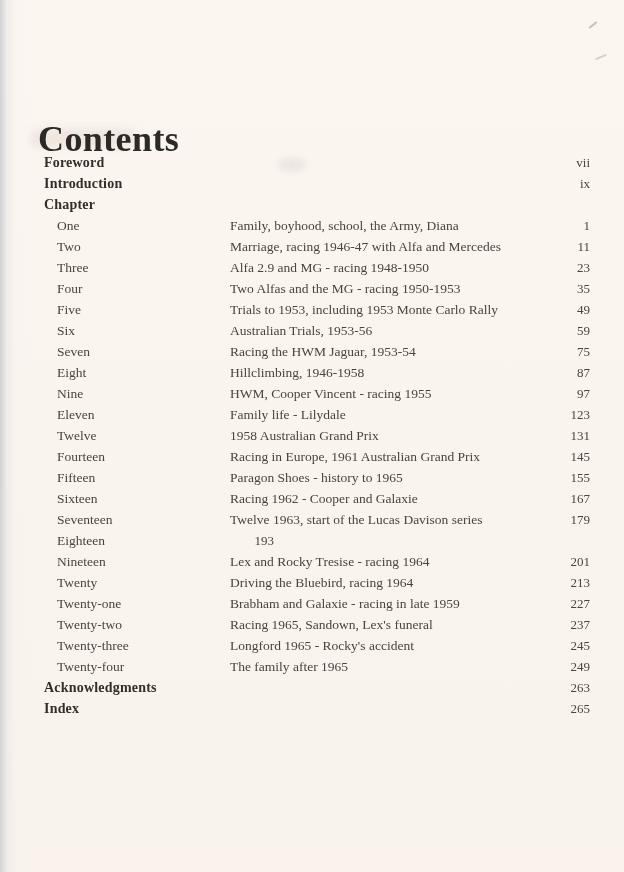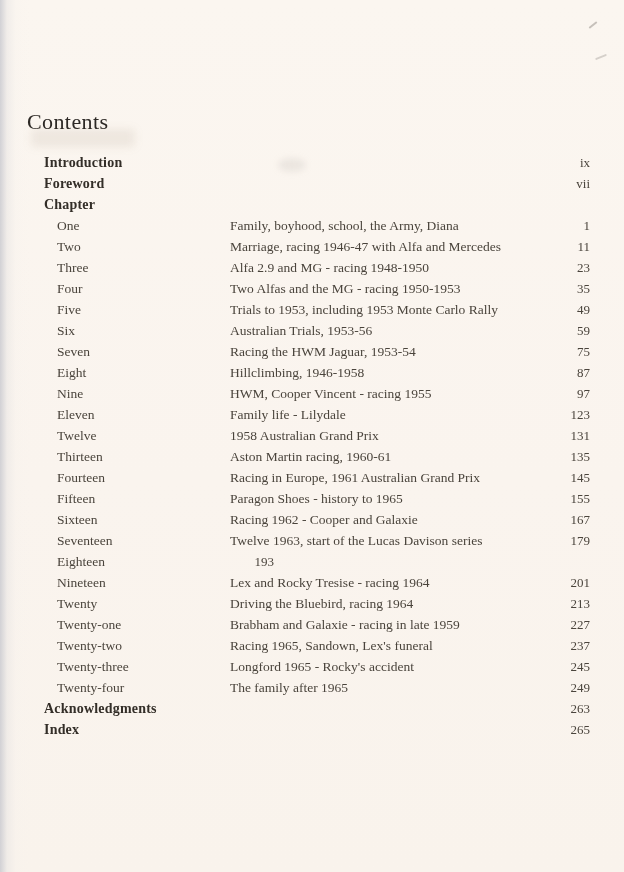--- a/index.html
+++ b/index.html
@@ -26,24 +26,24 @@
     inset: 0;
     background: linear-gradient(90deg,
       rgba(205,205,210,0.9) 0px,
       rgba(228,226,226,0.45) 7px,
       rgba(244,240,236,0.15) 16px,
       rgba(250,246,240,0) 30px);
     pointer-events: none;
   }
   .title {
     position: absolute;
-    left: 27px;
+    left: 38px;
     top: 94px;
-    font-size: 22px;
-    font-weight: 400;
+    font-size: 36px;
+    font-weight: 700;
     letter-spacing: 0.4px;
     color: #2d2925;
   }
   
   .ghost {
     position: absolute;
     left: 31px;
     top: 129px;
     width: 104px;
     height: 18px;
@@ -121,28 +121,28 @@
 <body>
 
 <div class="page">
   <div class="ghost"></div>
   <h1 class="title">Contents</h1>
   <div class="smudge"></div>
   <div class="artifact a1"></div>
   <div class="artifact a2"></div>
   <div class="toc">
       <div class="row front">
+        <span class="col-label bold">Foreword</span>
+        <span class="col-title"></span>
+        <span class="col-page">vii</span>
+      </div>
+      <div class="row front">
         <span class="col-label bold">Introduction</span>
         <span class="col-title"></span>
         <span class="col-page">ix</span>
-      </div>
-      <div class="row front">
-        <span class="col-label bold">Foreword</span>
-        <span class="col-title"></span>
-        <span class="col-page">vii</span>
       </div>
       <div class="row heading">
         <span class="col-label bold">Chapter</span>
         <span class="col-title"></span>
         <span class="col-page"></span>
       </div>
       <div class="row chapter">
         <span class="col-label">One</span>
         <span class="col-title">Family, boyhood, school, the Army, Diana</span>
         <span class="col-page">1</span>
@@ -189,25 +189,20 @@
       </div>
       <div class="row chapter">
         <span class="col-label">Eleven</span>
         <span class="col-title">Family life - Lilydale</span>
         <span class="col-page">123</span>
       </div>
       <div class="row chapter">
         <span class="col-label">Twelve</span>
         <span class="col-title">1958 Australian Grand Prix</span>
         <span class="col-page">131</span>
-      </div>
-      <div class="row chapter">
-        <span class="col-label">Thirteen</span>
-        <span class="col-title">Aston Martin racing, 1960-61</span>
-        <span class="col-page">135</span>
       </div>
       <div class="row chapter">
         <span class="col-label">Fourteen</span>
         <span class="col-title">Racing in Europe, 1961 Australian Grand Prix</span>
         <span class="col-page">145</span>
       </div>
       <div class="row chapter">
         <span class="col-label">Fifteen</span>
         <span class="col-title">Paragon Shoes - history to 1965</span>
         <span class="col-page">155</span>

